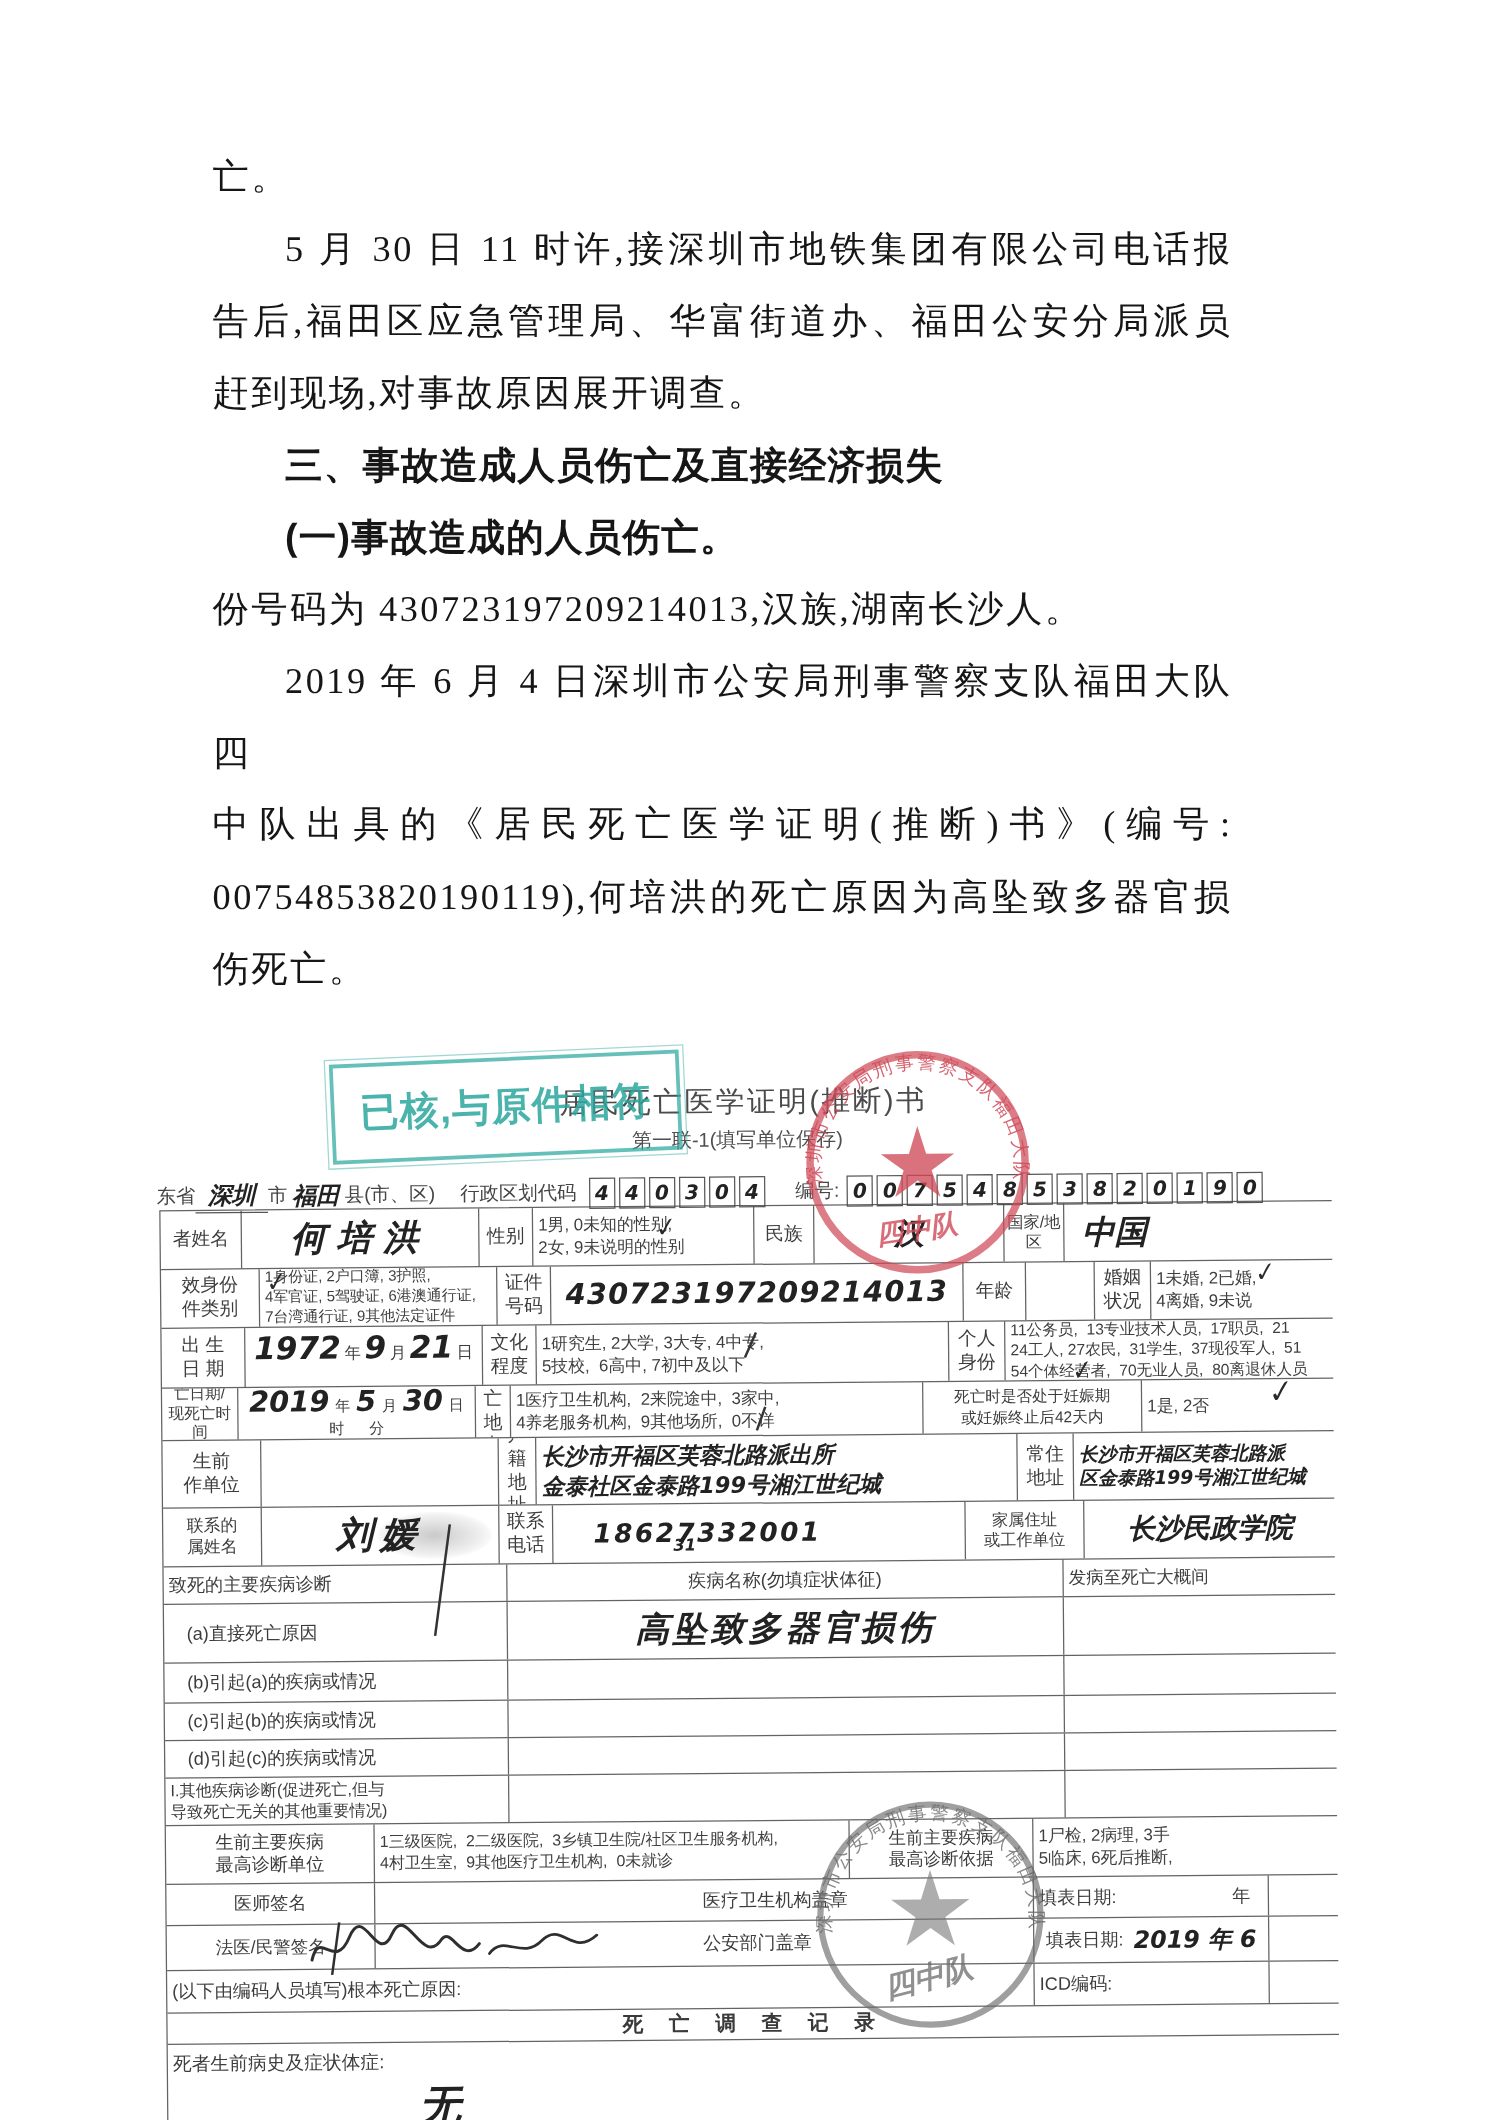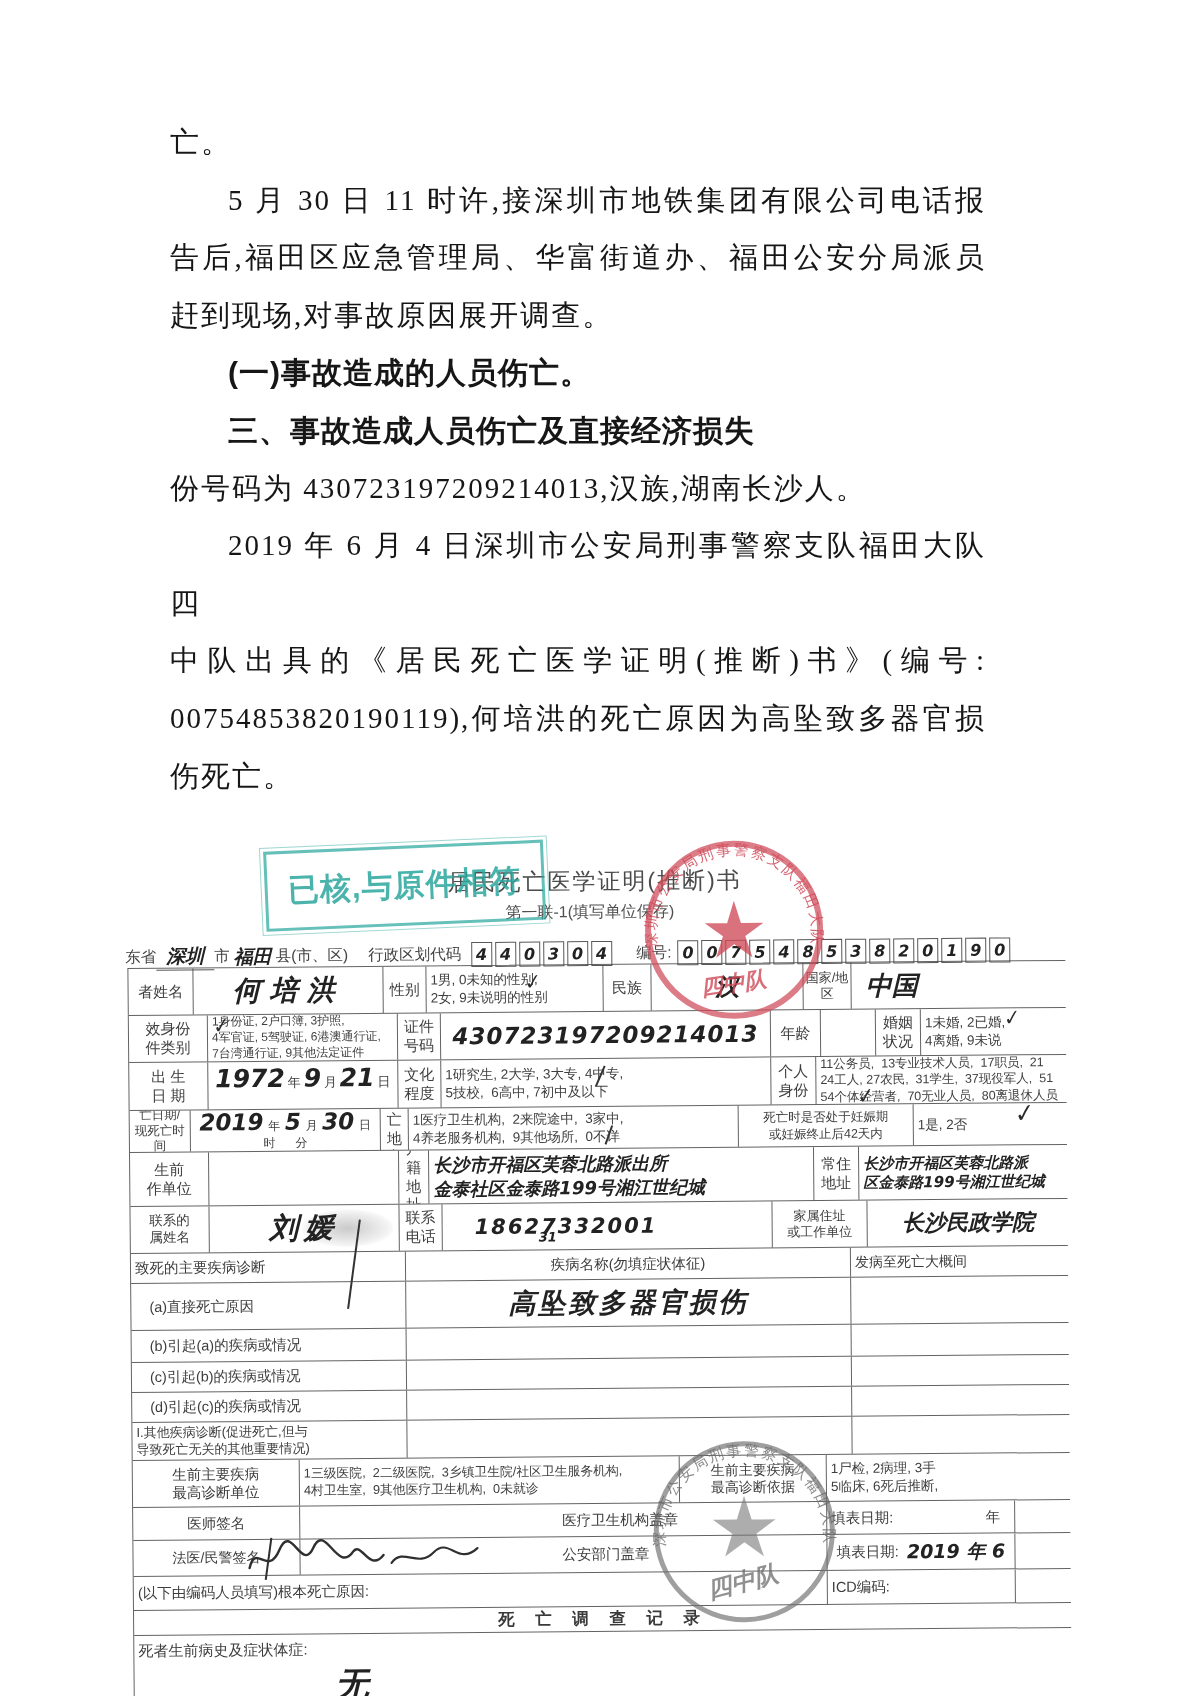--- a/index.html
+++ b/index.html
@@ -62,22 +62,22 @@
   .slash-mark { position:absolute; width:2px; background:#333; z-index:4; }
 </style>
 </head>
 <body>
 
 <div class="report">
   <p class="end">亡。</p>
   <p class="ind">5 月 30 日 11 时许,接深圳市地铁集团有限公司电话报</p>
   <p>告后,福田区应急管理局、华富街道办、福田公安分局派员</p>
   <p class="end">赶到现场,对事故原因展开调查。</p>
+  <p class="hd ind">三、事故造成人员伤亡及直接经济损失</p>
   <p class="hd ind">(一)事故造成的人员伤亡。</p>
-  <p class="hd ind">三、事故造成人员伤亡及直接经济损失</p>
   <p class="end">份号码为 430723197209214013,汉族,湖南长沙人。</p>
   <p class="ind">2019 年 6 月 4 日深圳市公安局刑事警察支队福田大队四</p>
   <p>中队出具的《居民死亡医学证明(推断)书》(编号:</p>
   <p>00754853820190119),何培洪的死亡原因为高坠致多器官损</p>
   <p class="end">伤死亡。</p>
 </div>
 
 <div class="scan">
 
   <div class="gstamp">已核,与原件相符</div>
@@ -165,21 +165,21 @@
       <div class="c lbl" style="width:50px;">年龄</div>
       <div class="c" style="width:55px;"></div>
       <div class="c lbl" style="width:45px;">婚姻
 状况</div>
       <div class="c opts noR" style="width:146px;">1未婚, 2已婚,
 4离婚, 9未说</div>
       <span class="ck" style="right:45px; top:-3px;">✓</span>
     </div>
 
     <div class="r" style="height:48px;">
-      <div class="c lbl" style="width:79px;">出 生
+      <div class="c lbl" style="width:67px;">出 生
 日 期</div>
       <div class="c rowc" style="width:190px; justify-content:space-evenly;">
         <span class="hw" style="font-size:25px;">1972</span>
         <span style="font-size:13px;">年</span>
         <span class="hw" style="font-size:25px;">9</span>
         <span style="font-size:13px;">月</span>
         <span class="hw" style="font-size:25px;">21</span>
         <span style="font-size:13px;">日</span>
       </div>
       <div class="c lbl" style="width:43px;">文化

